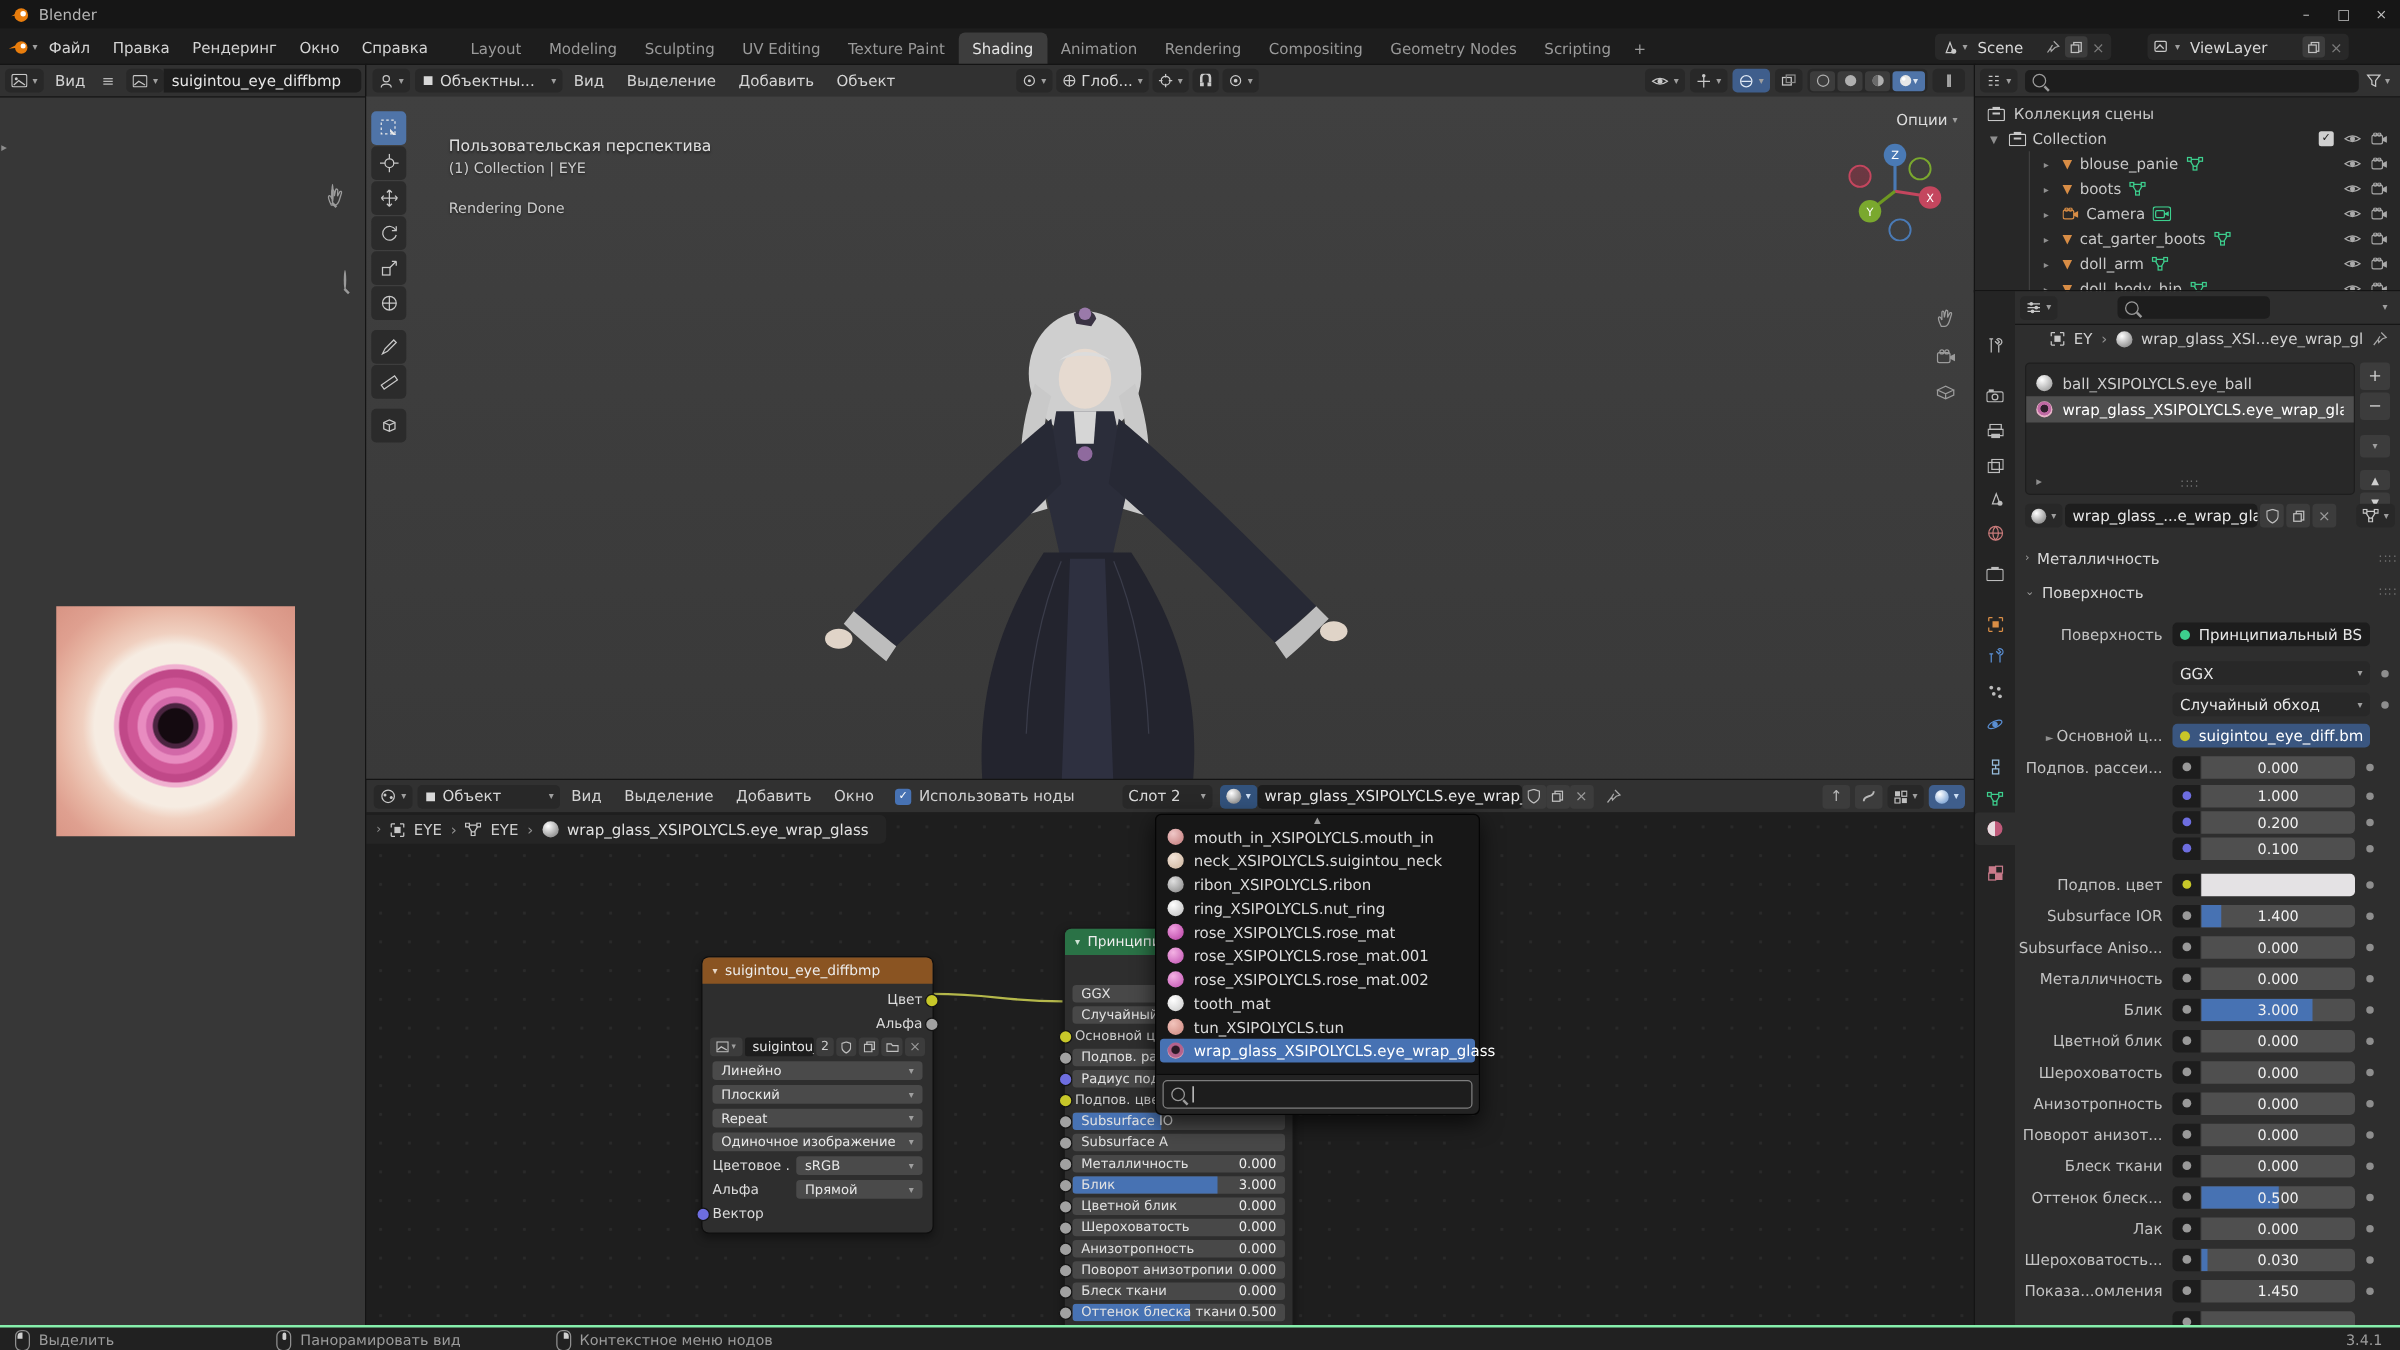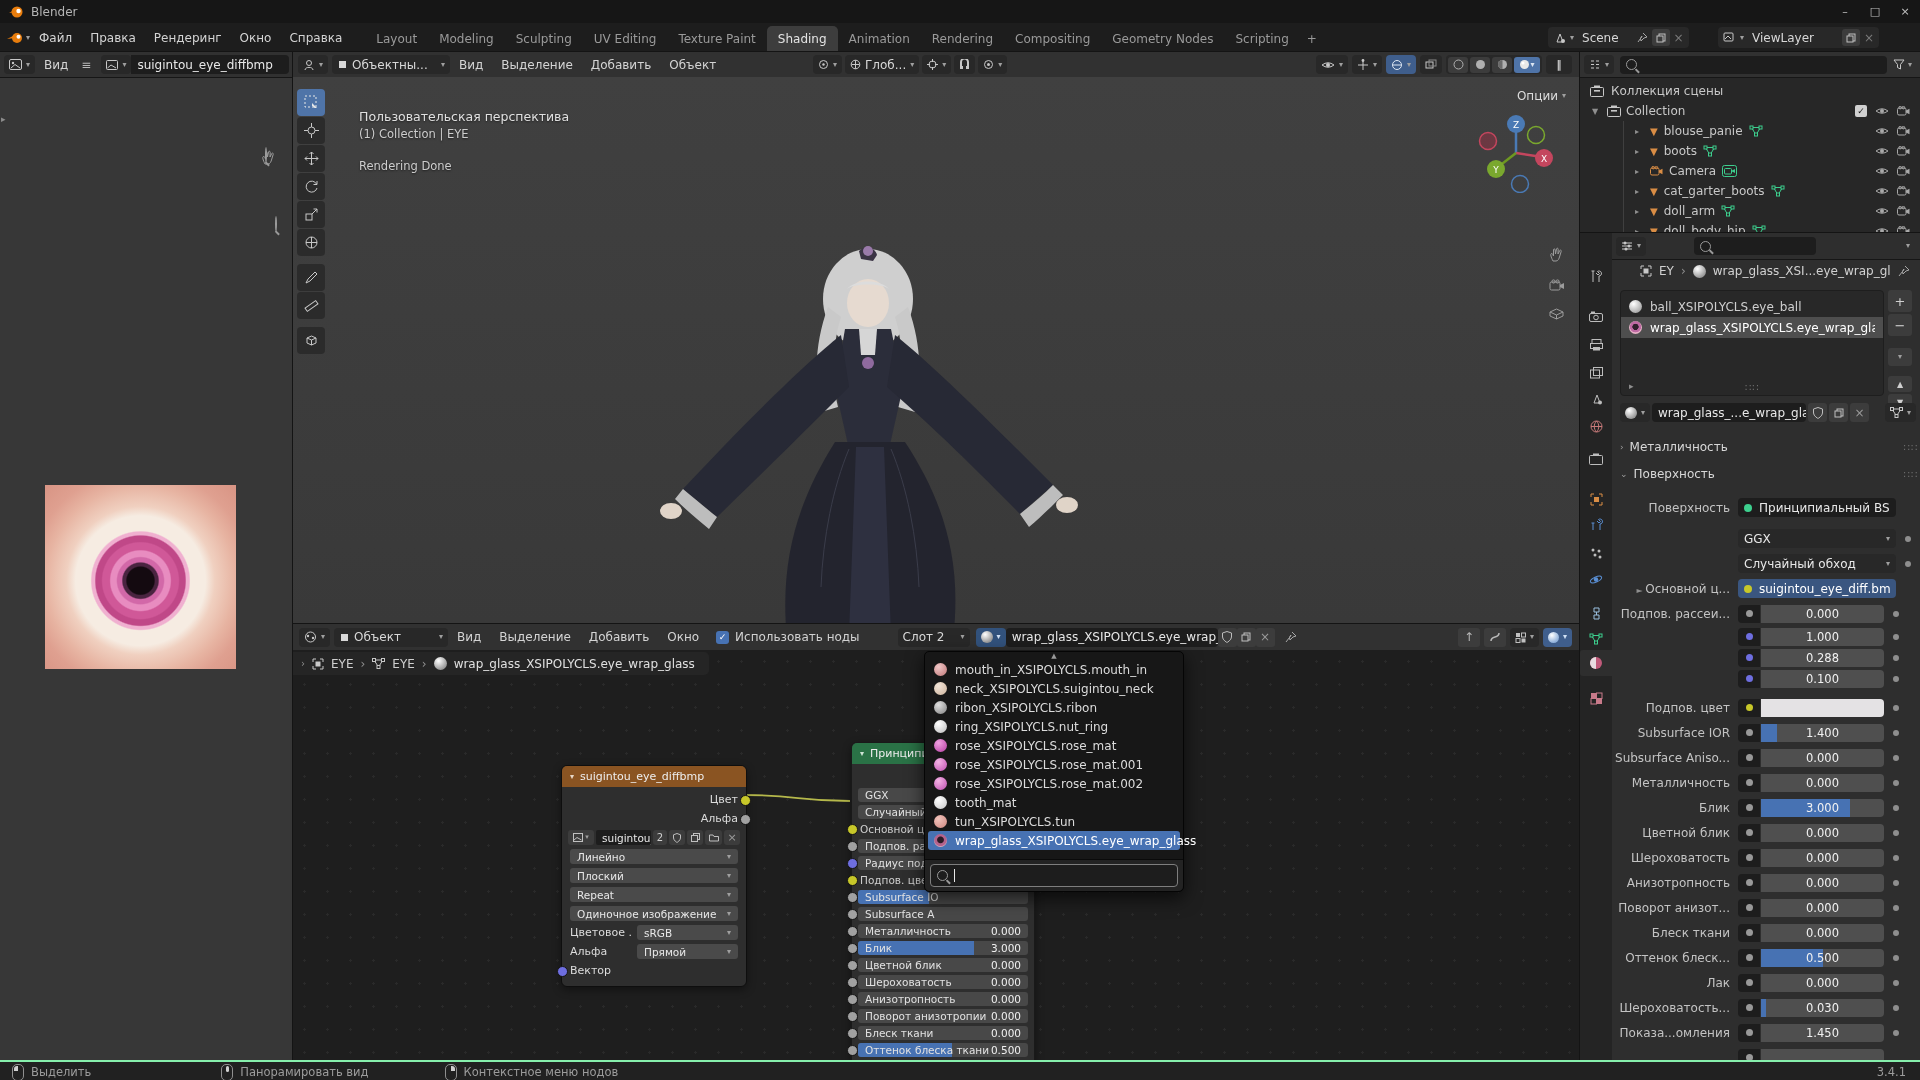--- a/index.html
+++ b/index.html
@@ -1333,21 +1333,21 @@
               </div>
               <span class="p-key"></span>
             </div>
 
             <div class="p-row" style="height:21px">
               <span class="p-lbl radius-lbl"></span>
               <span class="p-chip radius-chip">
                 <span class="p-dot" style="background:#6e6ee0"></span>
               </span>
               <div class="p-slider">
-                <span class="p-val">0.288</span>
+                <span class="p-val">0.200</span>
               </div>
               <span class="p-key"></span>
             </div>
 
             <div class="p-row" style="height:21px">
               <span class="p-lbl radius-lbl"></span>
               <span class="p-chip radius-chip">
                 <span class="p-dot" style="background:#6e6ee0"></span>
               </span>
               <div class="p-slider">

